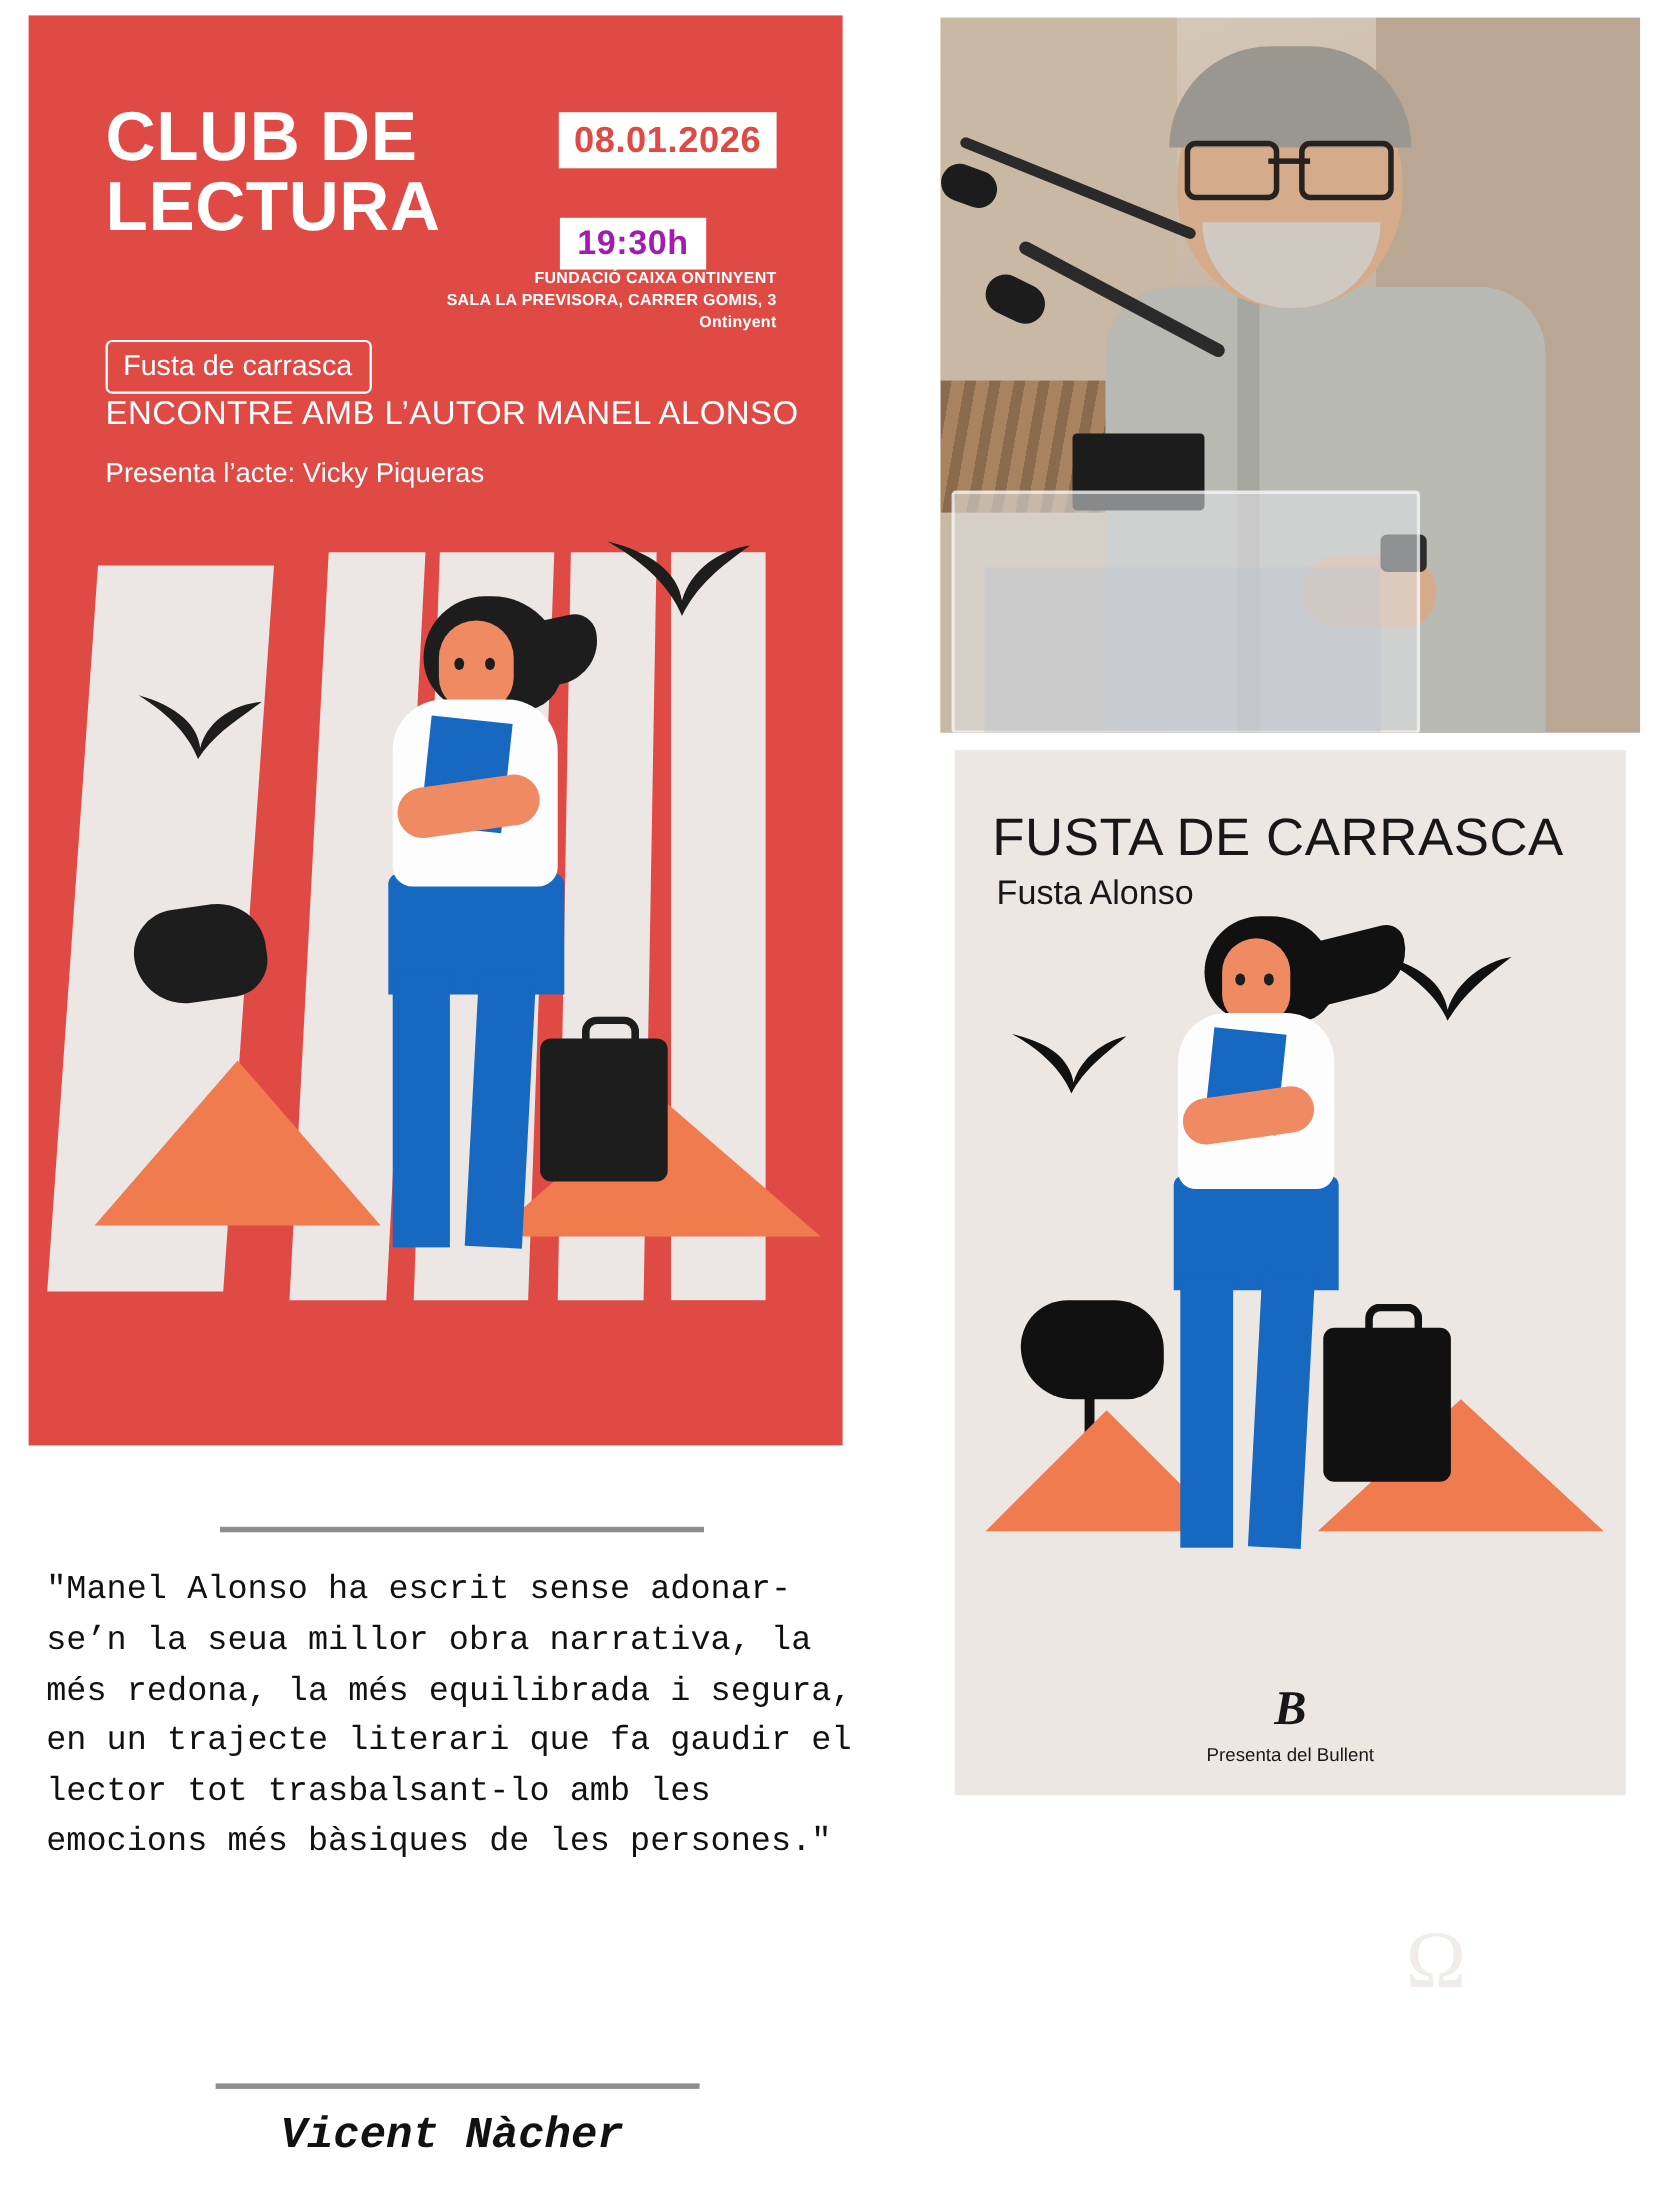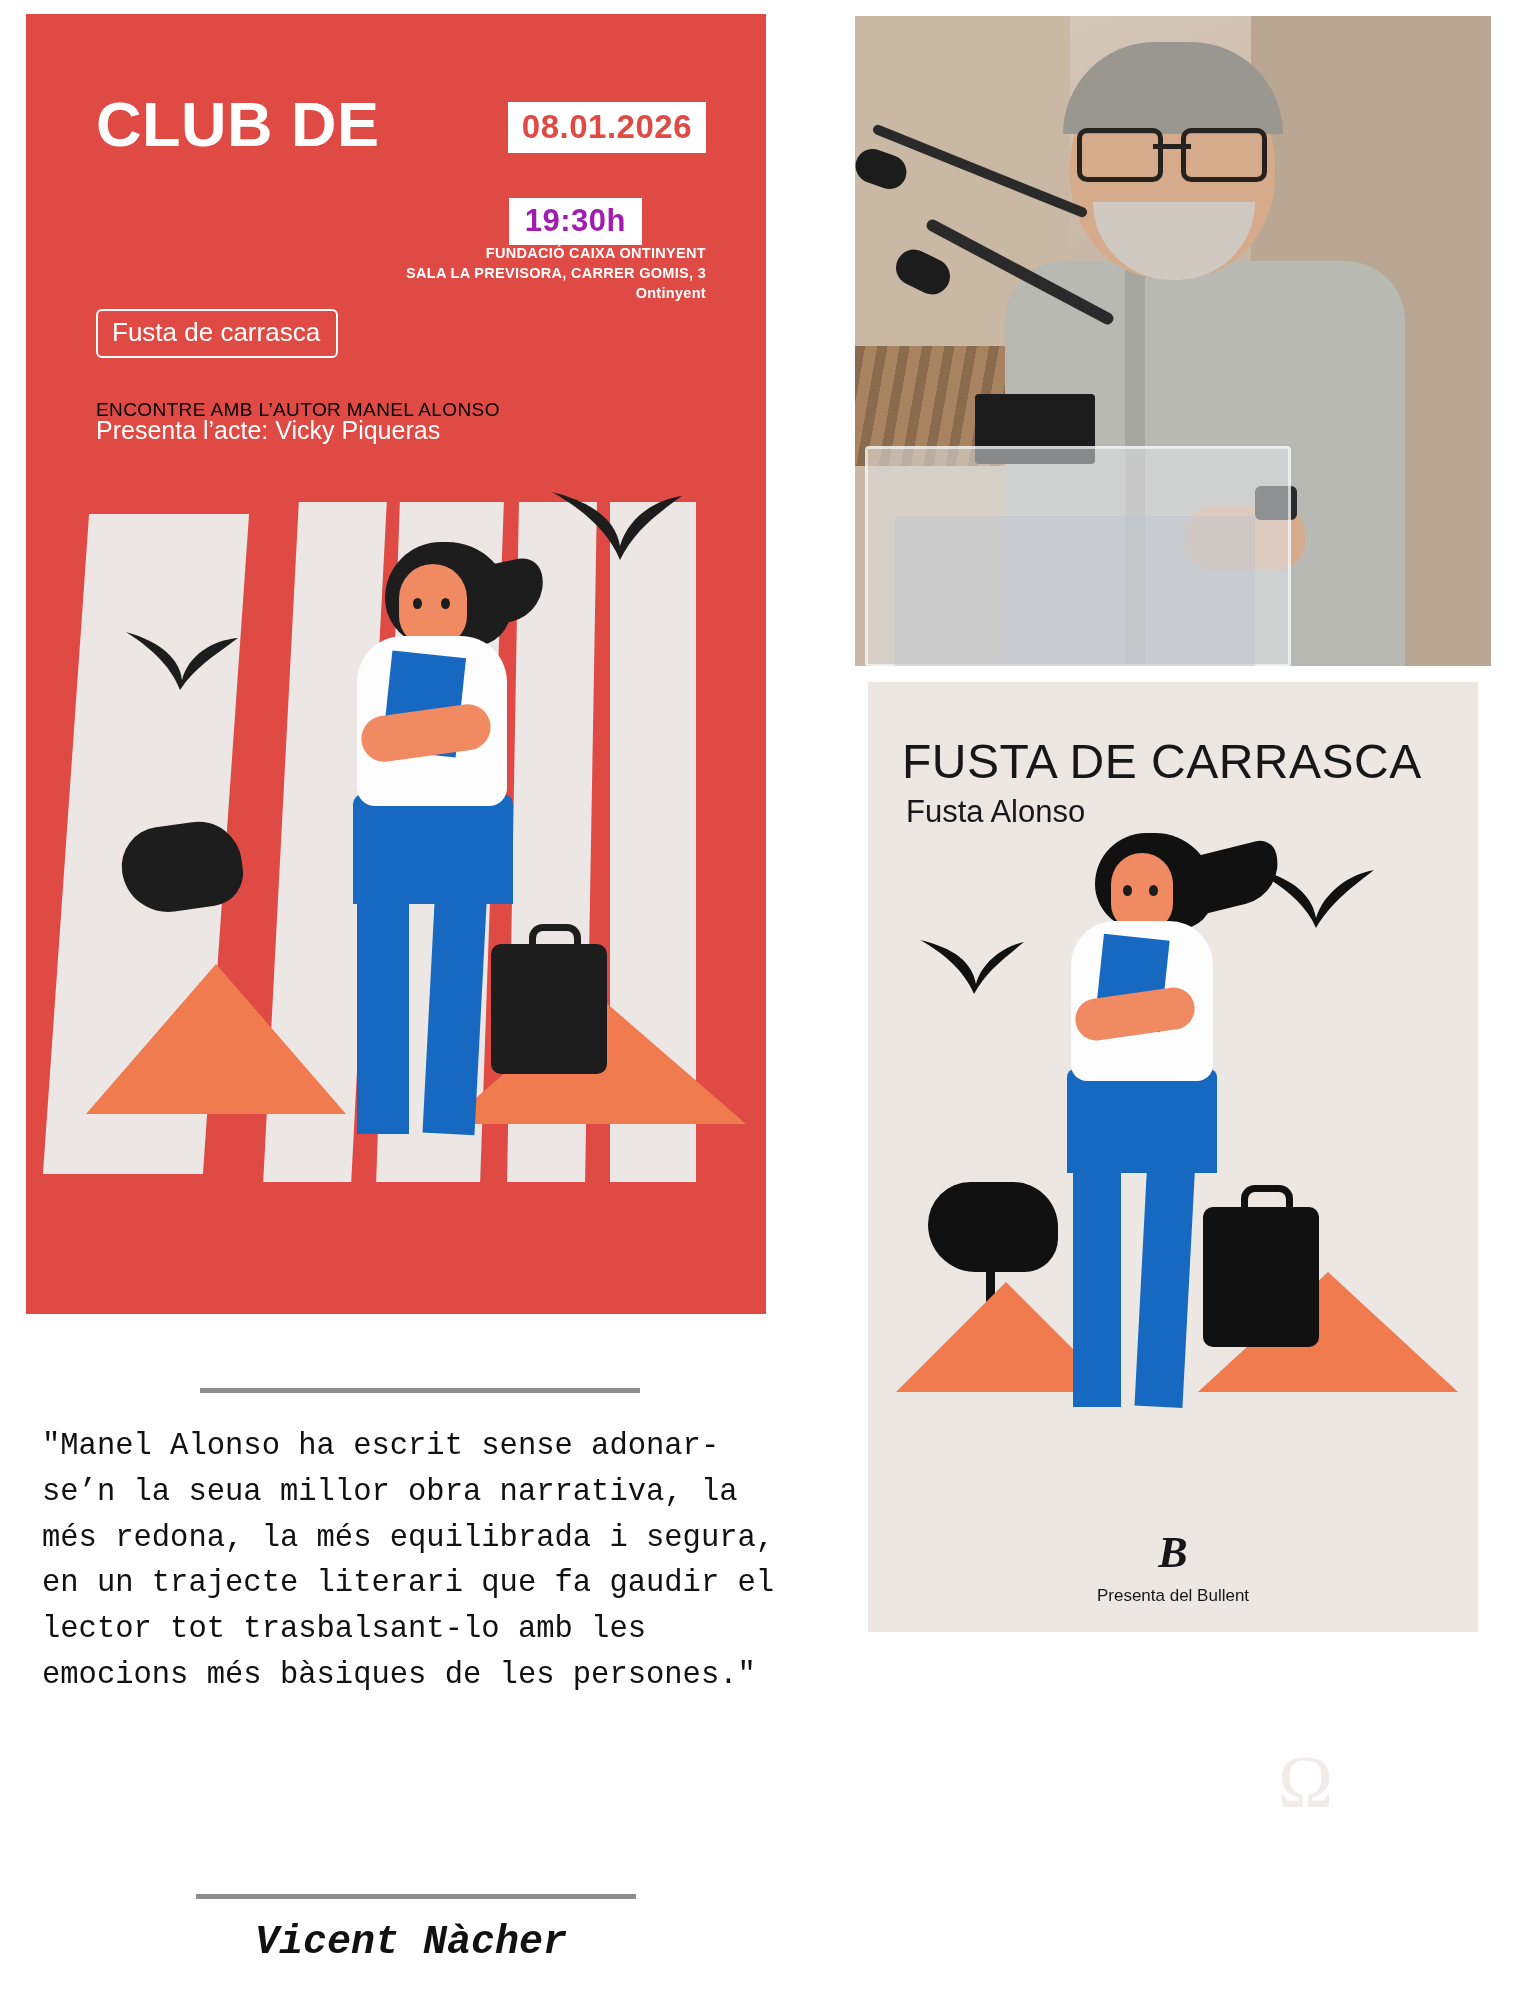--- a/index.html
+++ b/index.html
@@ -80,25 +80,24 @@
     border: 2px solid #ffffff;
     border-radius: 6px;
     color: #ffffff;
     font-size: 26px;
     padding: 6px 16px 8px 14px;
   }
   .meet-line {
     position: absolute;
     left: 70px;
     top: 345px;
-    color: #000000;
-    font-size: 19px;
+    color: #ffffff;
+    font-size: 30px;
     letter-spacing: 0.4px;
     text-transform: uppercase;
-    margin-top: 40px;
   }
   .presents {
     position: absolute;
     left: 70px;
     top: 402px;
     color: #ffffff;
     font-size: 25px;
   }
 
   
@@ -423,20 +422,21 @@
     color: #f1ece9;
   }
 </style>
 </head>
 <body>
 
 <div class="poster">
 
   <div class="poster-title">
     <span>CLUB DE</span>
+    <span>LECTURA</span>
   </div>
 
   <div class="date-box">08.01.2026</div>
   <div class="time-box">19:30h</div>
 
   <div class="venue">
     <span>FUNDACIÓ CAIXA ONTINYENT</span><br>
     <span>SALA LA PREVISORA, CARRER GOMIS, 3</span>
     <span class="city">Ontinyent</span>
   </div>

